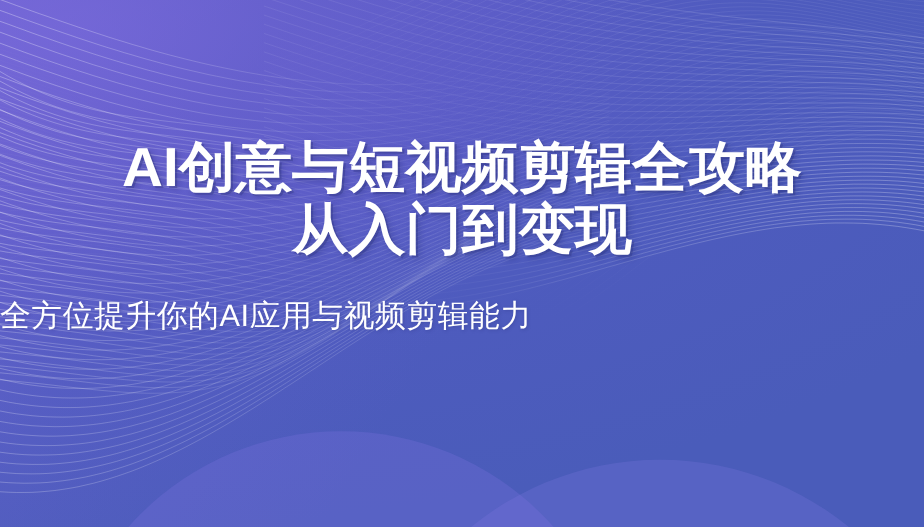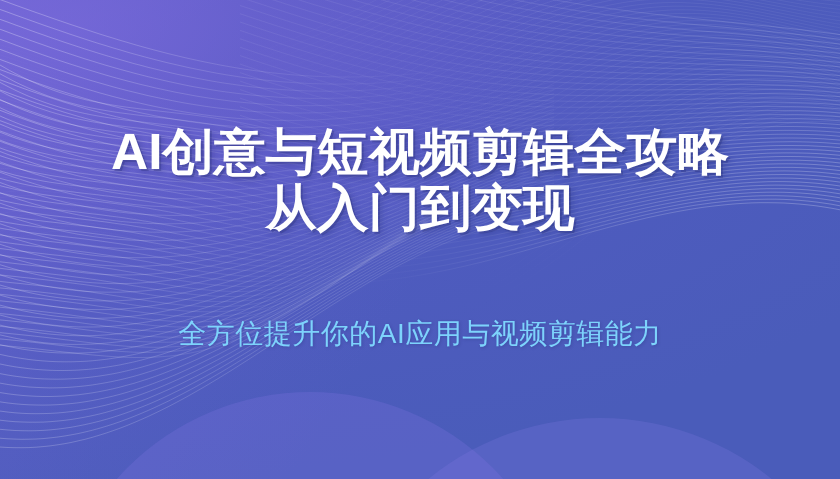--- a/index.html
+++ b/index.html
@@ -40,21 +40,20 @@
 
   
   .content {
     position: absolute;
     left: 0;
     top: 0;
     width: 840px;
     height: 479px;
     display: flex;
     flex-direction: column;
-    align-items: center;
     z-index: 6;
     pointer-events: none;
   }
   .title-wrap {
     margin-top: 124px;
     text-align: center;
     width: 100%;
   }
   .title-line {
     display: block;
@@ -65,22 +64,22 @@
     letter-spacing: 0px;
     white-space: nowrap;
     text-shadow:
       2px 2px 0 rgba(40,45,120,0.30),
       3px 3px 6px rgba(30,35,100,0.28);
     transform: scaleX(1.03);
   }
   .title-line.l1 { font-size: 50px; }
   .title-line.l2 { font-size: 50px; }
   .subtitle {
-    margin-top: 81px;
-    color: #7dd3fc;
+    margin-top: 34px;
+    color: #ffffff;
     font-size: 28px;
     line-height: 34px;
     font-weight: normal;
     letter-spacing: 0.5px;
     white-space: nowrap;
     text-shadow: 1px 1px 3px rgba(30,35,100,0.25);
   }
 </style>
 </head>
 <body>

